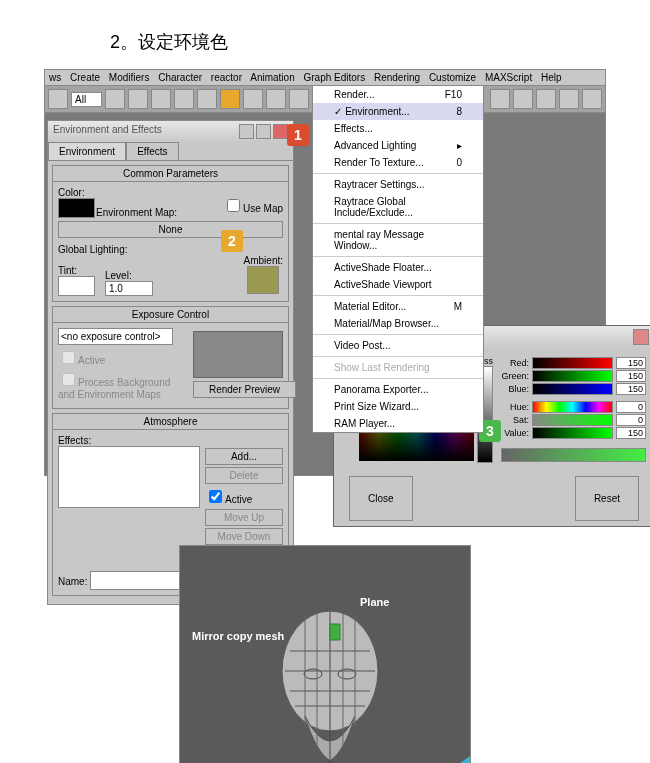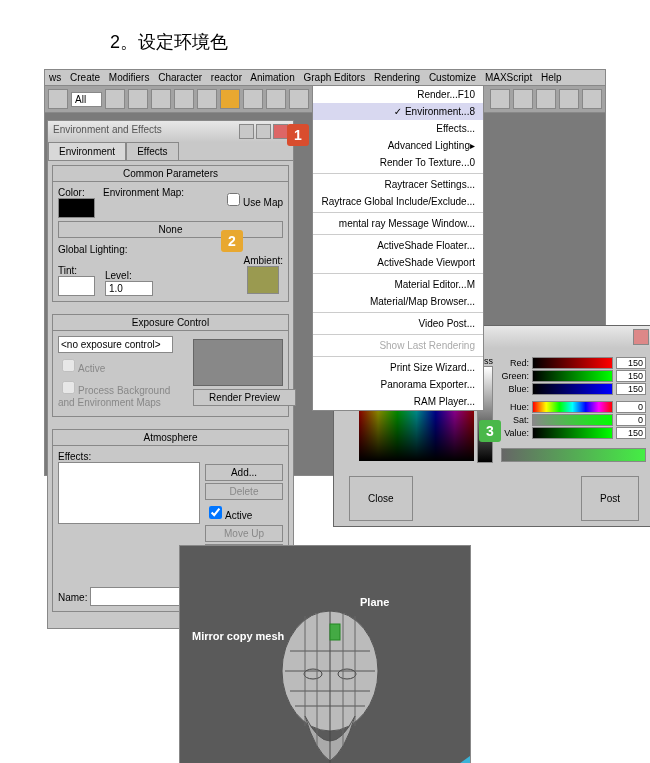--- a/index.html
+++ b/index.html
@@ -12,34 +12,34 @@
 .tbtn{width:18px;height:18px;background:#c8c8c8;border:1px solid #888;display:inline-block}
 .dropdown-sel{background:#fff;border:1px solid #888;padding:1px 15px 1px 3px;font-size:10px}
 .env-dialog{position:absolute;top:50px;left:2px;width:245px;background:#c8c8c8;border:1px solid #888}
 .title-bar{background:linear-gradient(#e8e8e8,#c8c8c8);padding:3px 5px;font-size:10px;color:#555;display:flex;justify-content:space-between}
 .title-bar .wbtns{display:flex;gap:2px}
 .wbtn{width:13px;height:13px;background:#c8c8c8;border:1px solid #888}
 .tabs{display:flex;background:#c8c8c8;border-bottom:1px solid #888}
 .tab{padding:3px 10px;font-size:10px;background:#c8c8c8;border:1px solid #888;border-bottom:none}
 .tab.active{background:#d8d8d8}
 .panel-body{padding:4px}
-.section{border:1px solid #888;margin-bottom:12px;background:#c8c8c8}
+.section{border:1px solid #888;margin-bottom:4px;background:#c8c8c8}
 .section-title{text-align:center;font-size:10px;padding:2px;background:#c8c8c8;border-bottom:1px solid #888}
 .section-content{padding:5px;font-size:10px}
 .color-swatch{width:35px;height:18px;background:#000;border:1px solid #888;display:inline-block;vertical-align:middle}
 .ambient-swatch{width:30px;height:26px;background:#9a9a50;border:1px solid #888;display:inline-block}
 .field{background:#fff;border:1px solid #888;padding:1px 3px;display:inline-block;width:40px}
 .checkbox-row{font-size:10px;margin:3px 0}
 .none-bar{background:#c8c8c8;border:1px solid #888;text-align:center;padding:2px;font-size:10px;margin-top:3px}
 .dropdown-wide{background:#fff;border:1px solid #888;padding:2px;font-size:10px;width:95%}
 .btn{background:#c8c8c8;border:1px solid #888;padding:2px 8px;font-size:10px;text-align:center;display:block;margin:2px 0;width:60px}
 .listbox{background:#fff;border:1px solid #888;height:60px;width:140px}
 .textfield{background:#fff;border:1px solid #888;padding:1px;width:130px}
 .menu-dropdown{position:absolute;top:15px;left:267px;width:170px;background:#fff;border:1px solid #888;font-size:10px;z-index:10}
-.menu-item{padding:3px 8px;display:flex;justify-content:flex-end}
+.menu-item{padding:3px 21px;display:flex;justify-content:space-between}
 .menu-item.hl{background:#d8d8f0}
 .menu-sep{border-top:1px solid #ccc;margin:2px 0}
 .menu-disabled{color:#aaa}
 .color-selector{position:absolute;top:255px;left:288px;width:320px;background:#c8c8c8;border:1px solid #666}
 .cs-title{background:linear-gradient(#e8e8e8,#c8c8c8);padding:3px 5px;font-size:10px;color:#555;display:flex;justify-content:space-between}
 .cs-close{width:14px;height:14px;background:#d88;border:1px solid #888}
 .cs-body{padding:8px;display:flex;gap:8px}
 .hue-box{width:115px;height:95px;background:linear-gradient(to right,red,yellow,lime,cyan,blue,magenta,red);position:relative}
 .hue-box::after{content:"";position:absolute;inset:0;background:linear-gradient(to bottom,transparent,#000)}
 .whiteness-bar{width:14px;height:95px;background:linear-gradient(#fff,#000);border:1px solid #888}
@@ -162,25 +162,25 @@
           <span>Video Post...</span>
           <span></span>
         </div>
         <div class="menu-sep"></div>
         <div class="menu-item menu-disabled">
           <span>Show Last Rendering</span>
           <span></span>
         </div>
         <div class="menu-sep"></div>
         <div class="menu-item">
+          <span>Panorama Exporter...</span>
+          <span></span>
+        </div>
+        <div class="menu-item">
           <span>Print Size Wizard...</span>
-          <span></span>
-        </div>
-        <div class="menu-item">
-          <span>Panorama Exporter...</span>
           <span></span>
         </div>
         <div class="menu-item">
           <span>RAM Player...</span>
           <span></span>
         </div>
       </div>
 
     <div class="env-dialog">
       <div class="title-bar">
@@ -192,21 +192,21 @@
         </div>
       </div>
       <div class="tabs">
         <div class="tab active">Environment</div>
         <div class="tab">Effects</div>
       </div>
       <div class="panel-body">
         <div class="section">
           <div class="section-title">Common Parameters</div>
           <div class="section-content">
-            <div style="display:flex;align-items:flex-start;gap:8px">
+            <div style="display:flex;align-items:flex-end;gap:1px">
               <div>
                 <div>Color:</div>
                 <span class="color-swatch"></span>
               </div>
               <div style="flex:1">
                 <div>Environment Map:</div>
               </div>
               <div class="checkbox-row"><input type="checkbox" style=""><span>Use Map</span></div>
             </div>
             <div class="none-bar">None</div>
@@ -310,21 +310,21 @@
               <label>Value:</label>
               <div class="slider-track" style="background:linear-gradient(to right,#000,#0f0)"></div>
               <span class="slider-val">150</span>
             </div>
             <div style="height: 4px;"></div>
             <div class="sat-bar"></div>
           </div>
       </div>
       <div class="cs-buttons">
         <div class="cs-btn">Close</div>
-        <div class="cs-btn">Post</div>
+        <div class="cs-btn">Reset</div>
       </div>
     </div>
 
     <div class="marker m1">1</div>
     <div class="marker m2">2</div>
     <div class="marker m3">3</div>
   </div>
 
   <div class="heading" style="margin-top:30px;margin-left:55px">3. 人物模型布线规则</div>
 

